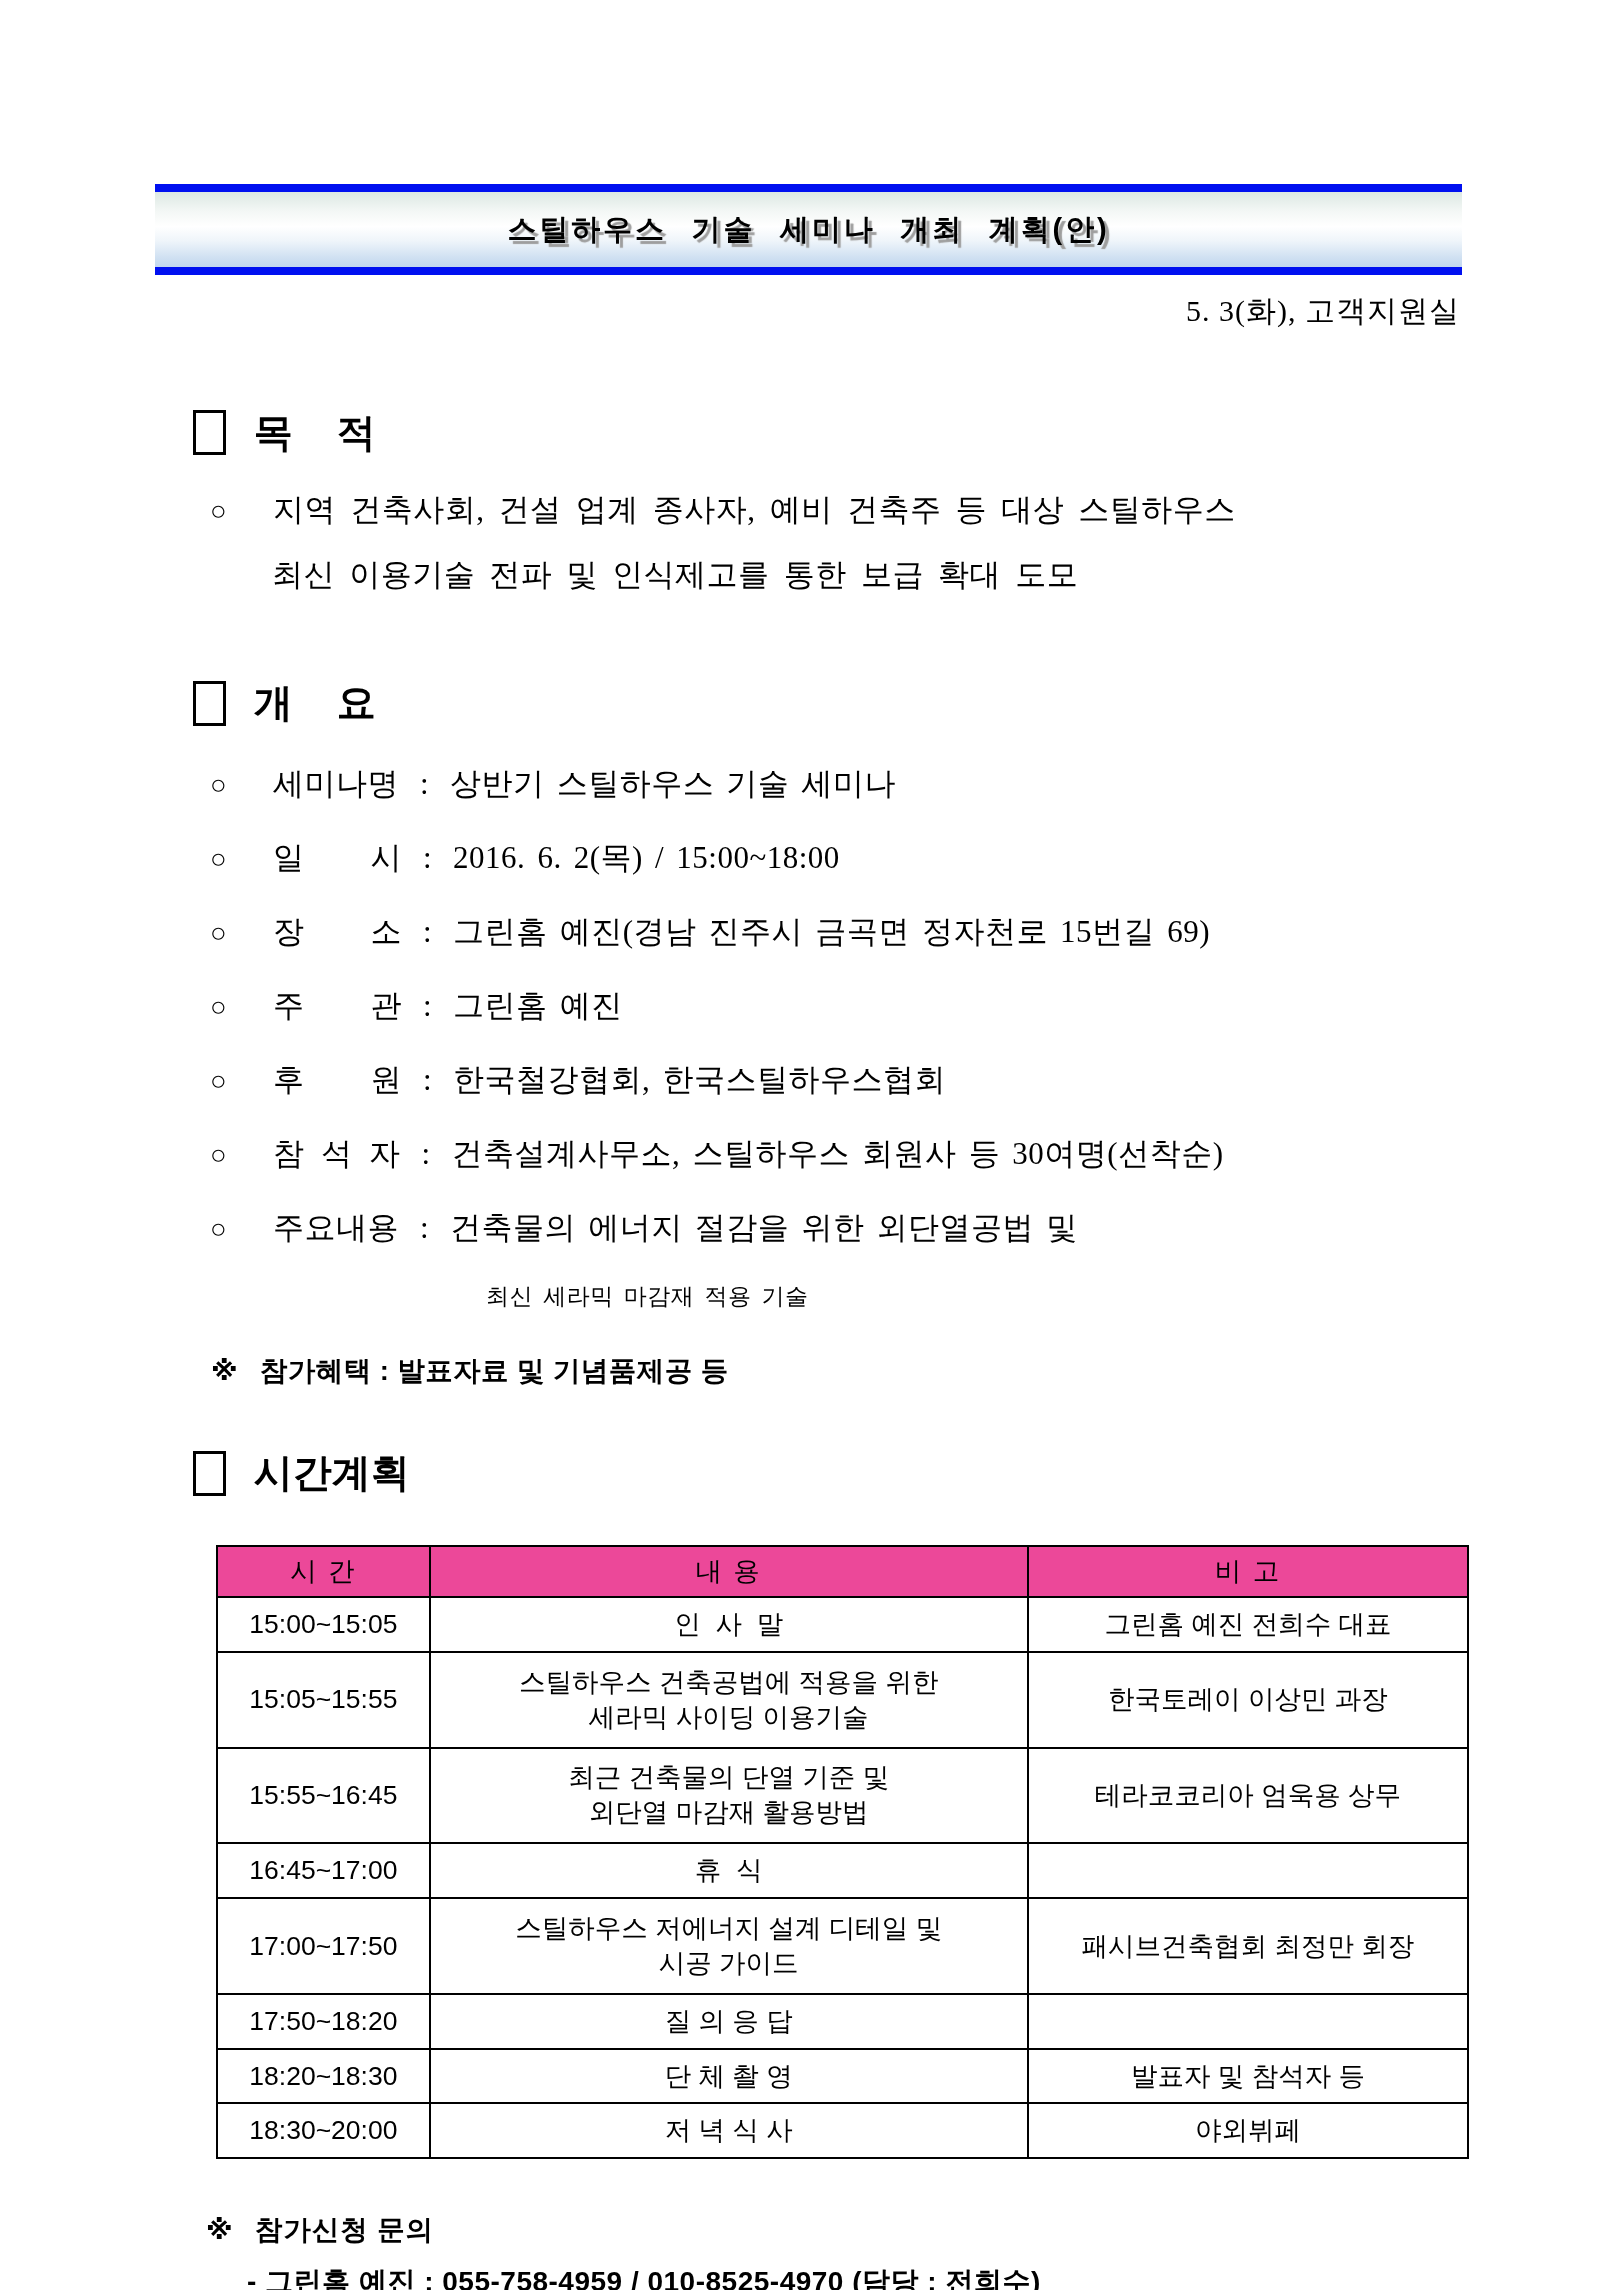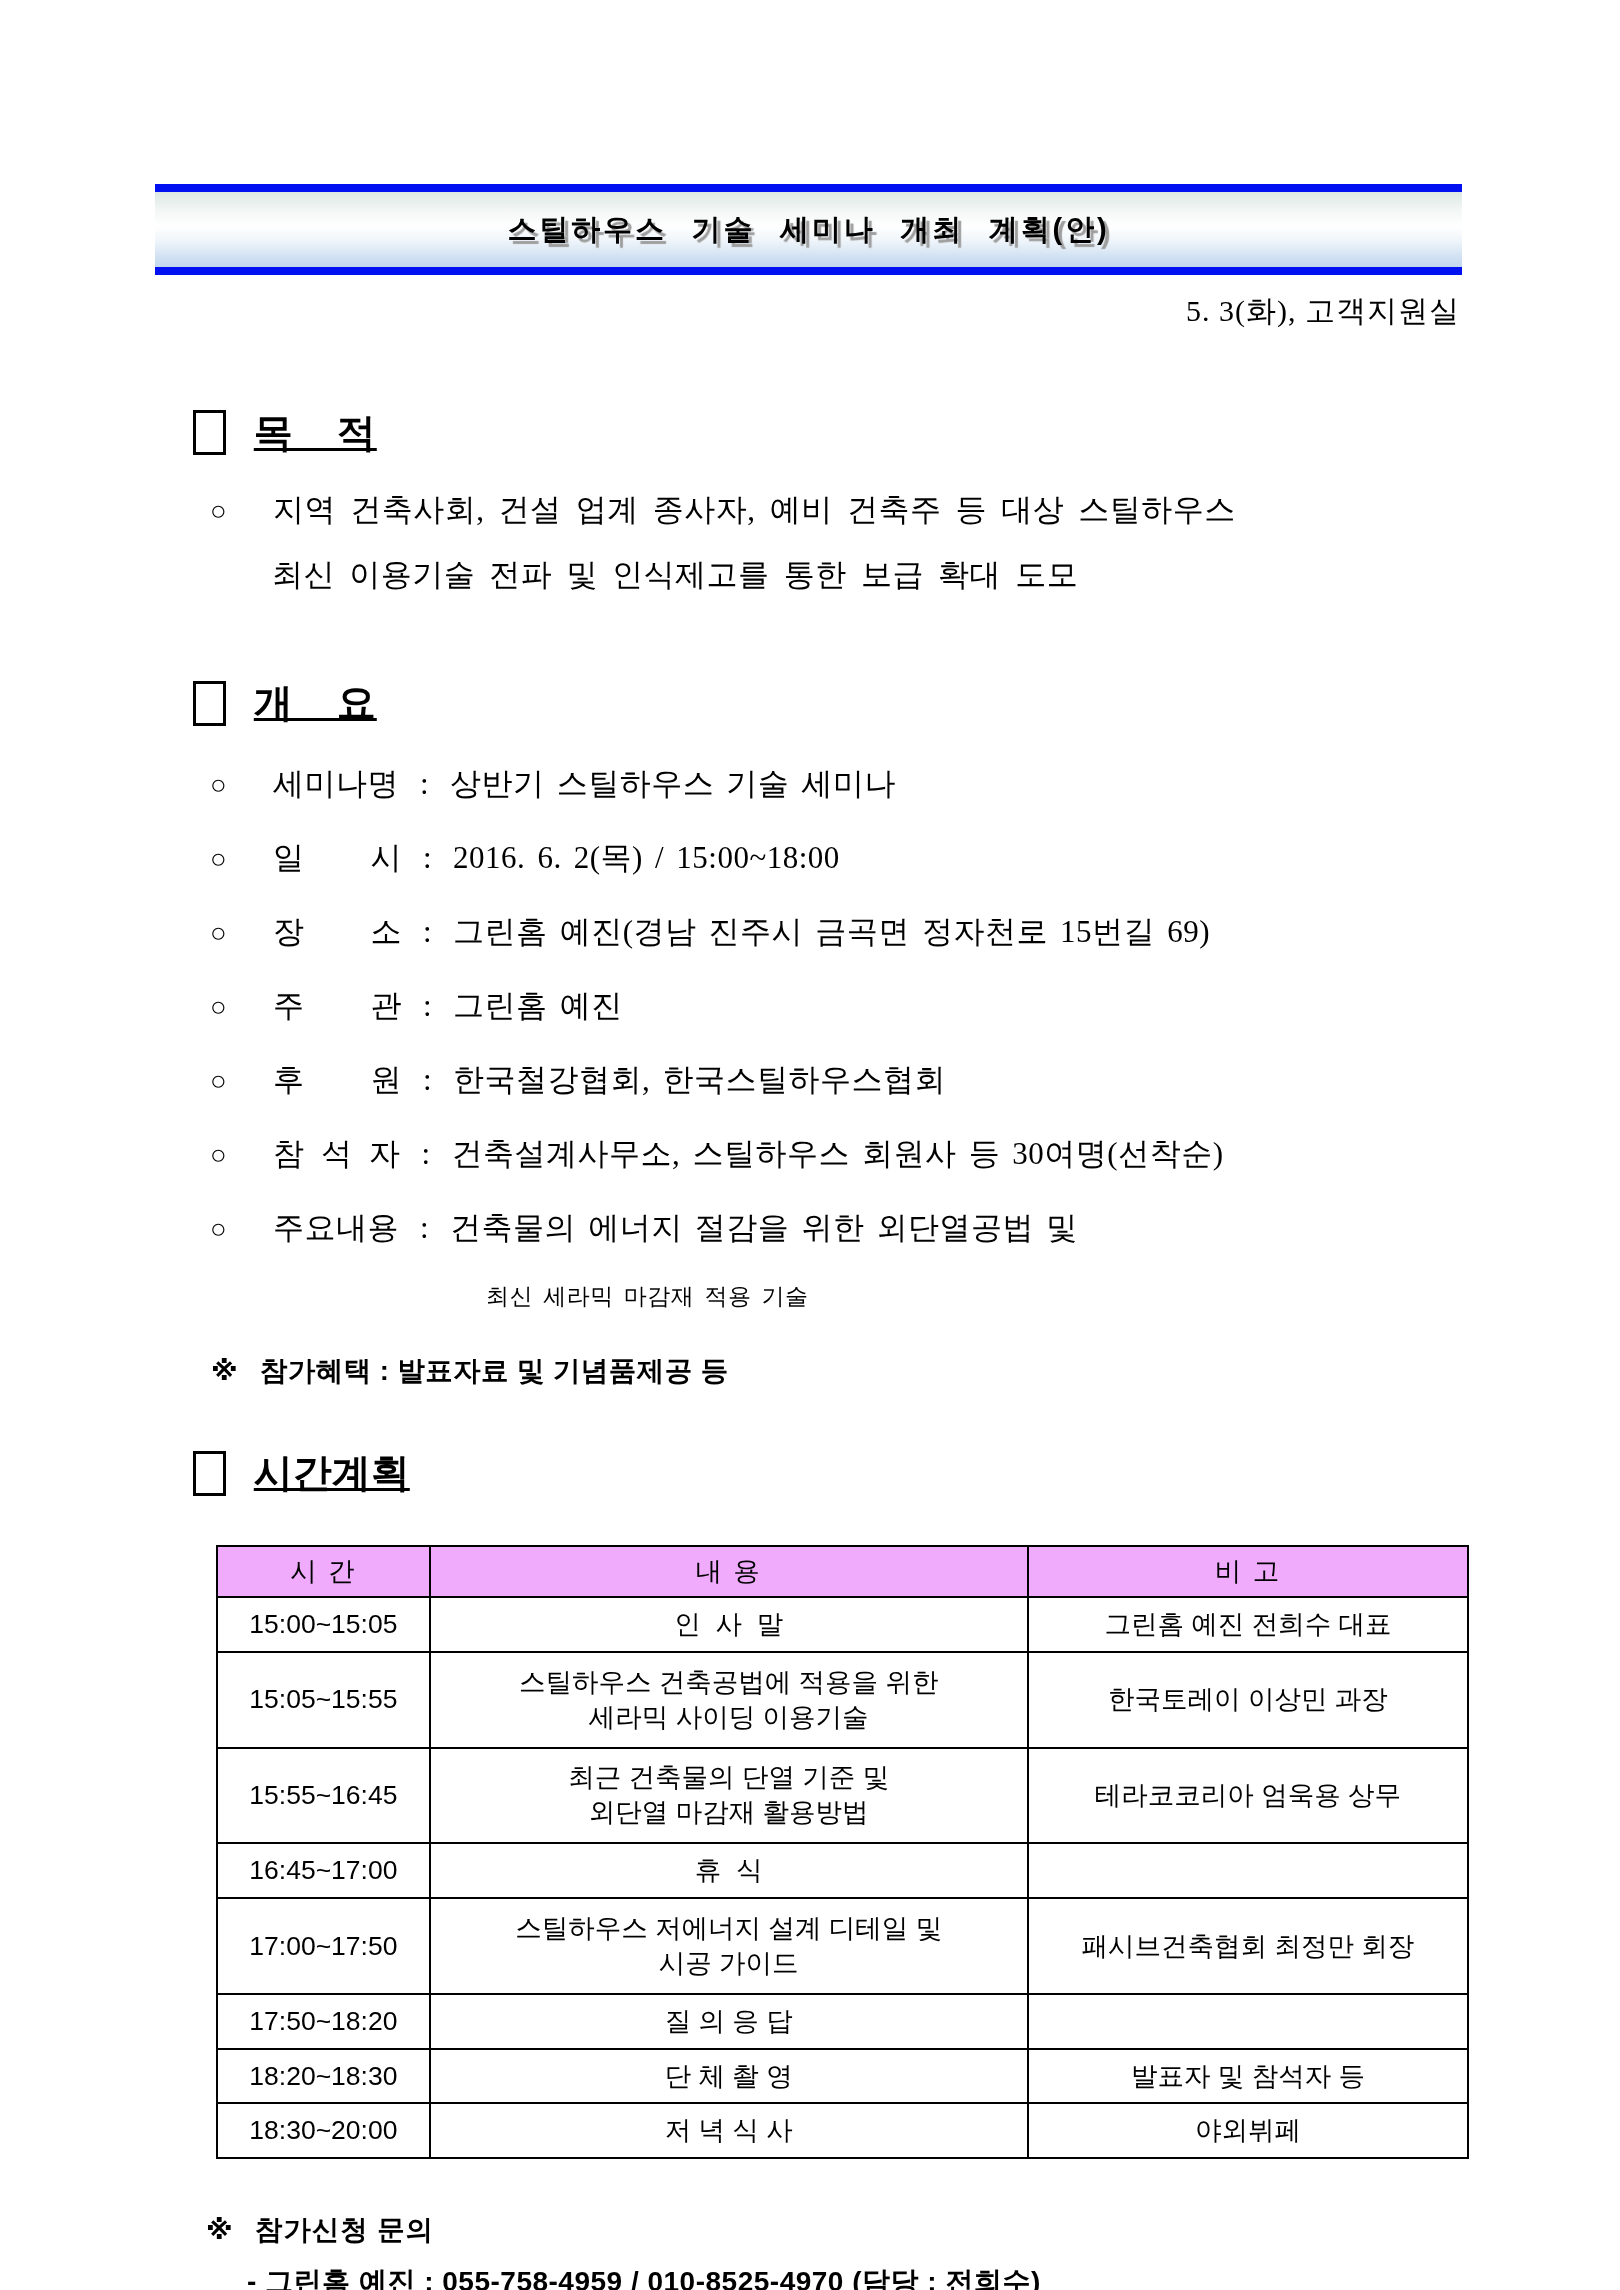--- a/index.html
+++ b/index.html
@@ -32,21 +32,21 @@
     font-size:30px;letter-spacing:1px;
     white-space:pre;
   }
 
   
   .sec-heading{
     padding-left:193px;
     font-size:39px;font-weight:bold;letter-spacing:1px;
     display:flex;align-items:center;
   }
-  .sec-heading .h-text{white-space:pre;text-decoration:underline;}
+  .sec-heading .h-text{white-space:pre;}
   .gothic-heading{font-family:"Liberation Sans","DejaVu Sans",sans-serif;letter-spacing:0px;}
   .sq{
     display:inline-block;width:27.4px;height:39px;
     border:3.9px solid #000;margin-right:27.4px;flex:0 0 auto;
   }
 
   
   .body-line{
     padding-left:210px;
     font-size:31px;letter-spacing:0.5px;word-spacing:5.9px;
@@ -85,21 +85,21 @@
     table-layout:fixed;
   }
   .schedule-table th,.schedule-table td{
     border:2px solid #000;
     text-align:center;vertical-align:middle;
     padding:4.9px 5.9px;
     white-space:pre-wrap;
     line-height:1.32;
   }
   .schedule-table th{
-    background:#f0abfc;
+    background:#ec4899;
     font-weight:normal;
     height:39px;letter-spacing:2px;
   }
   .col-time{width:199px;}
   .col-content{width:584px;}
   .col-note{width:427px;margin-top:42px;}
   .row-single td{height:43px;}
   .row-double td{height:84px;}
 
   

